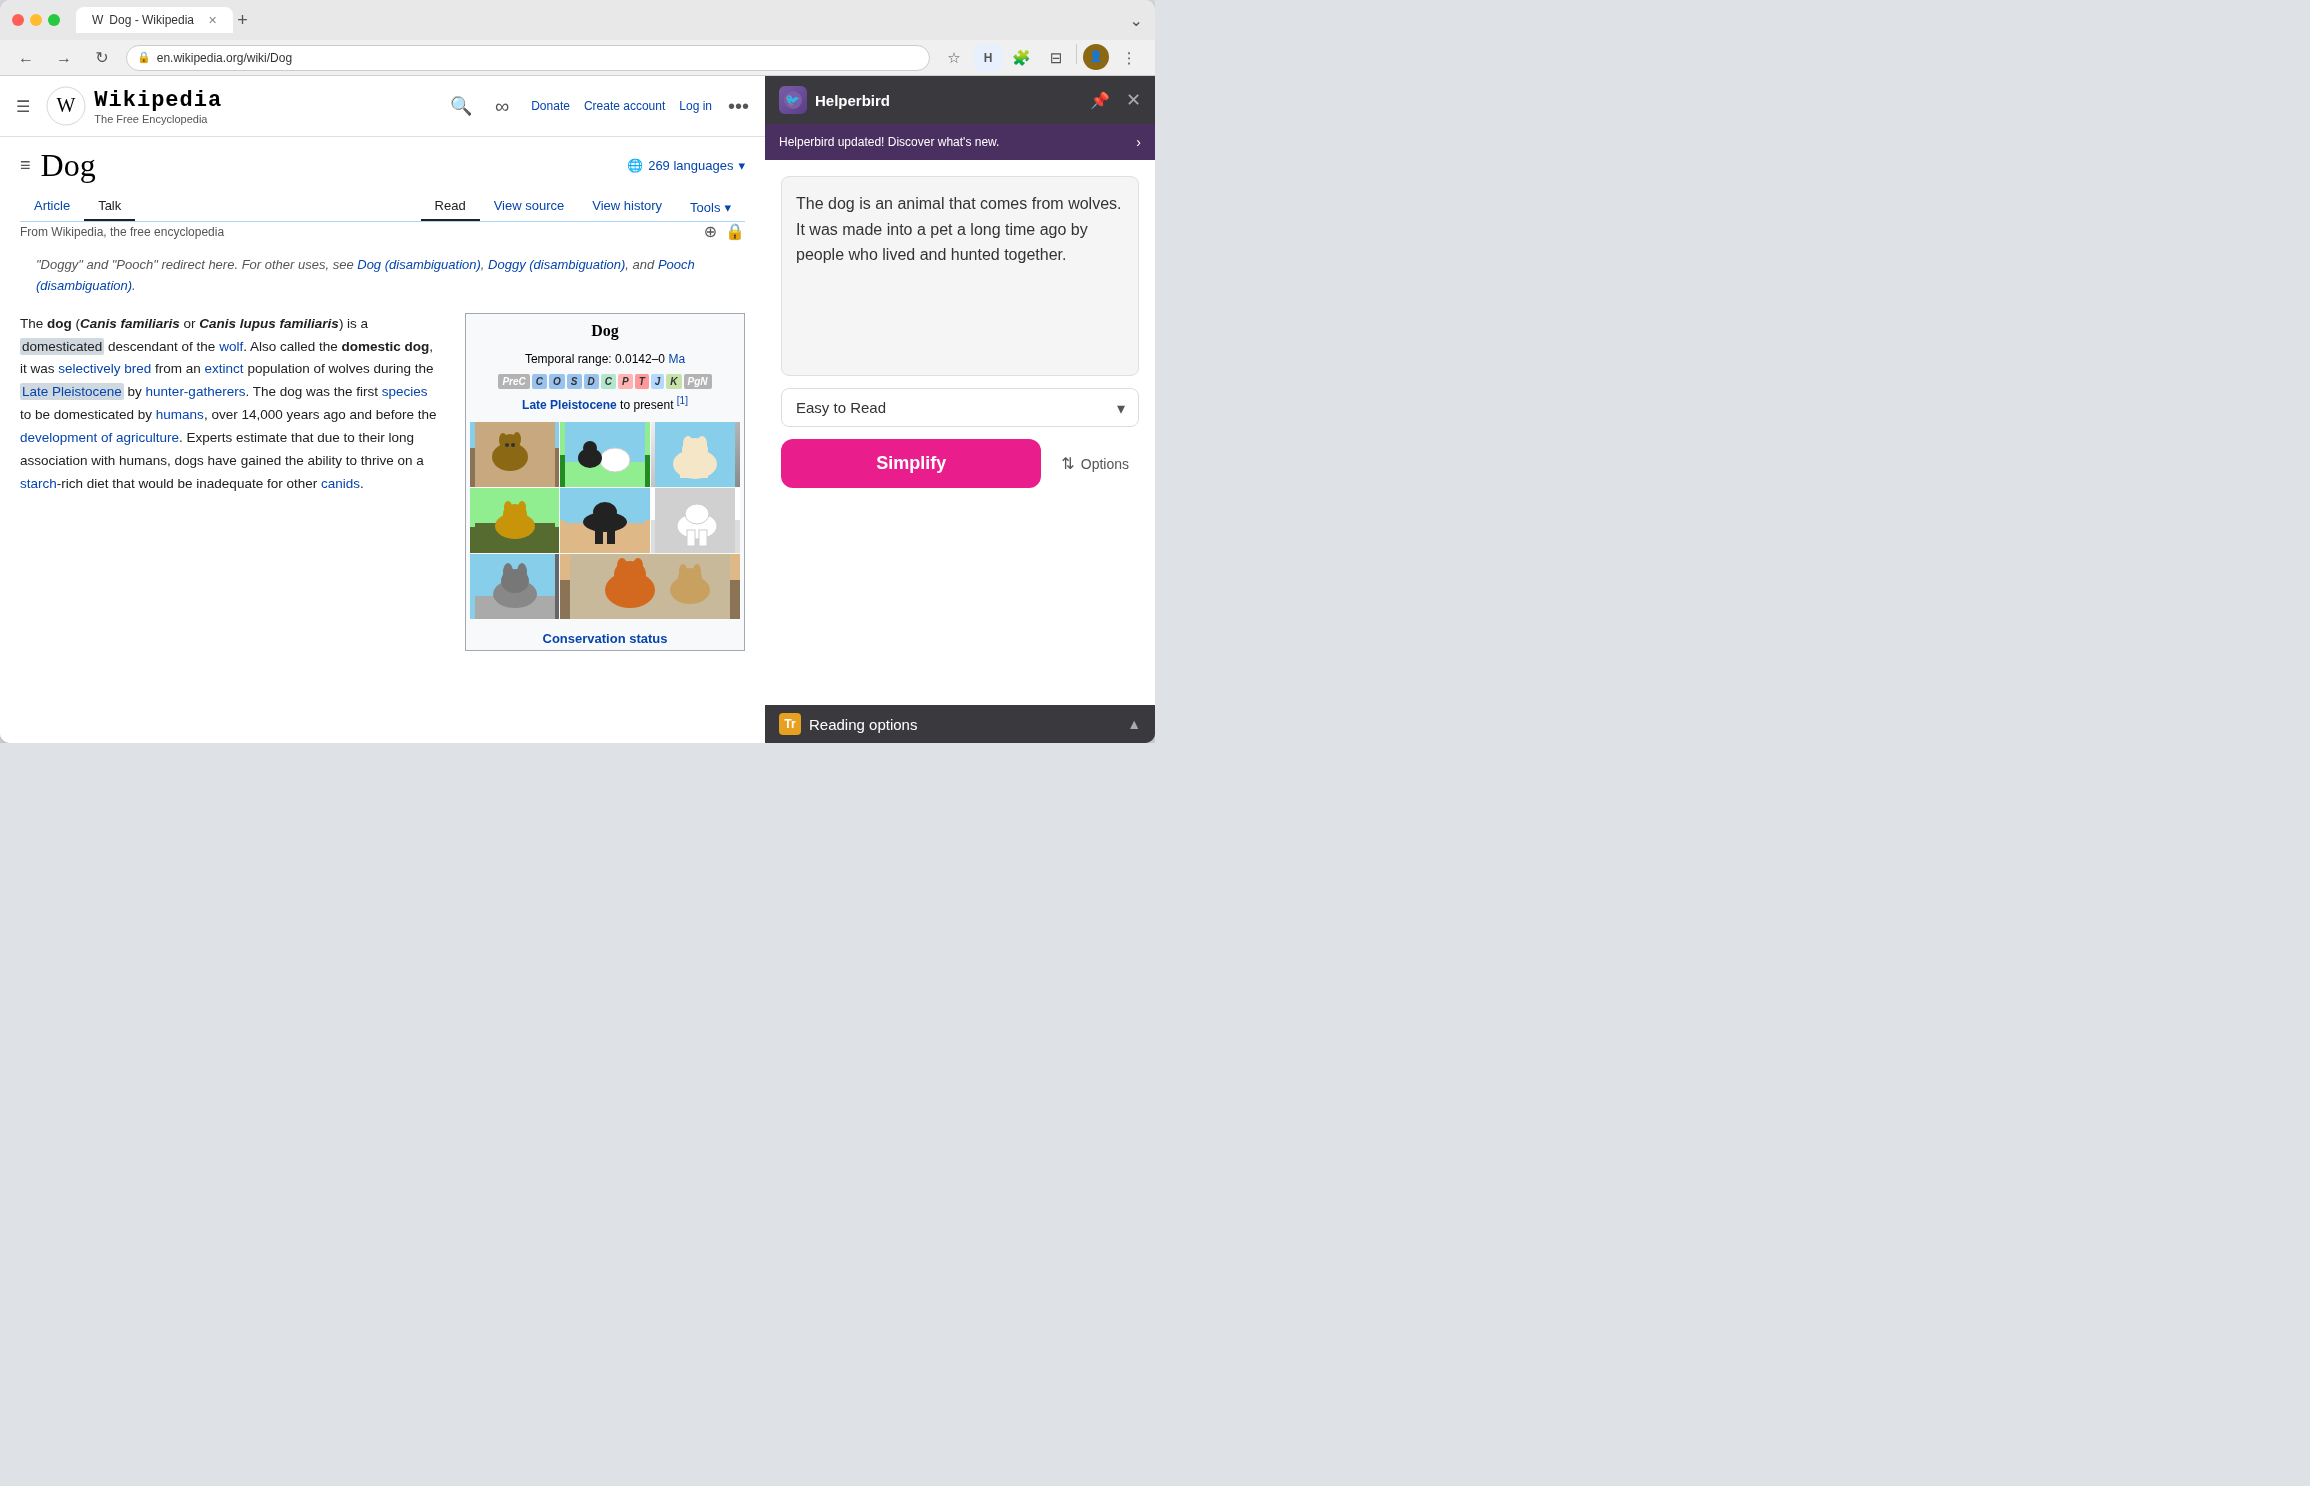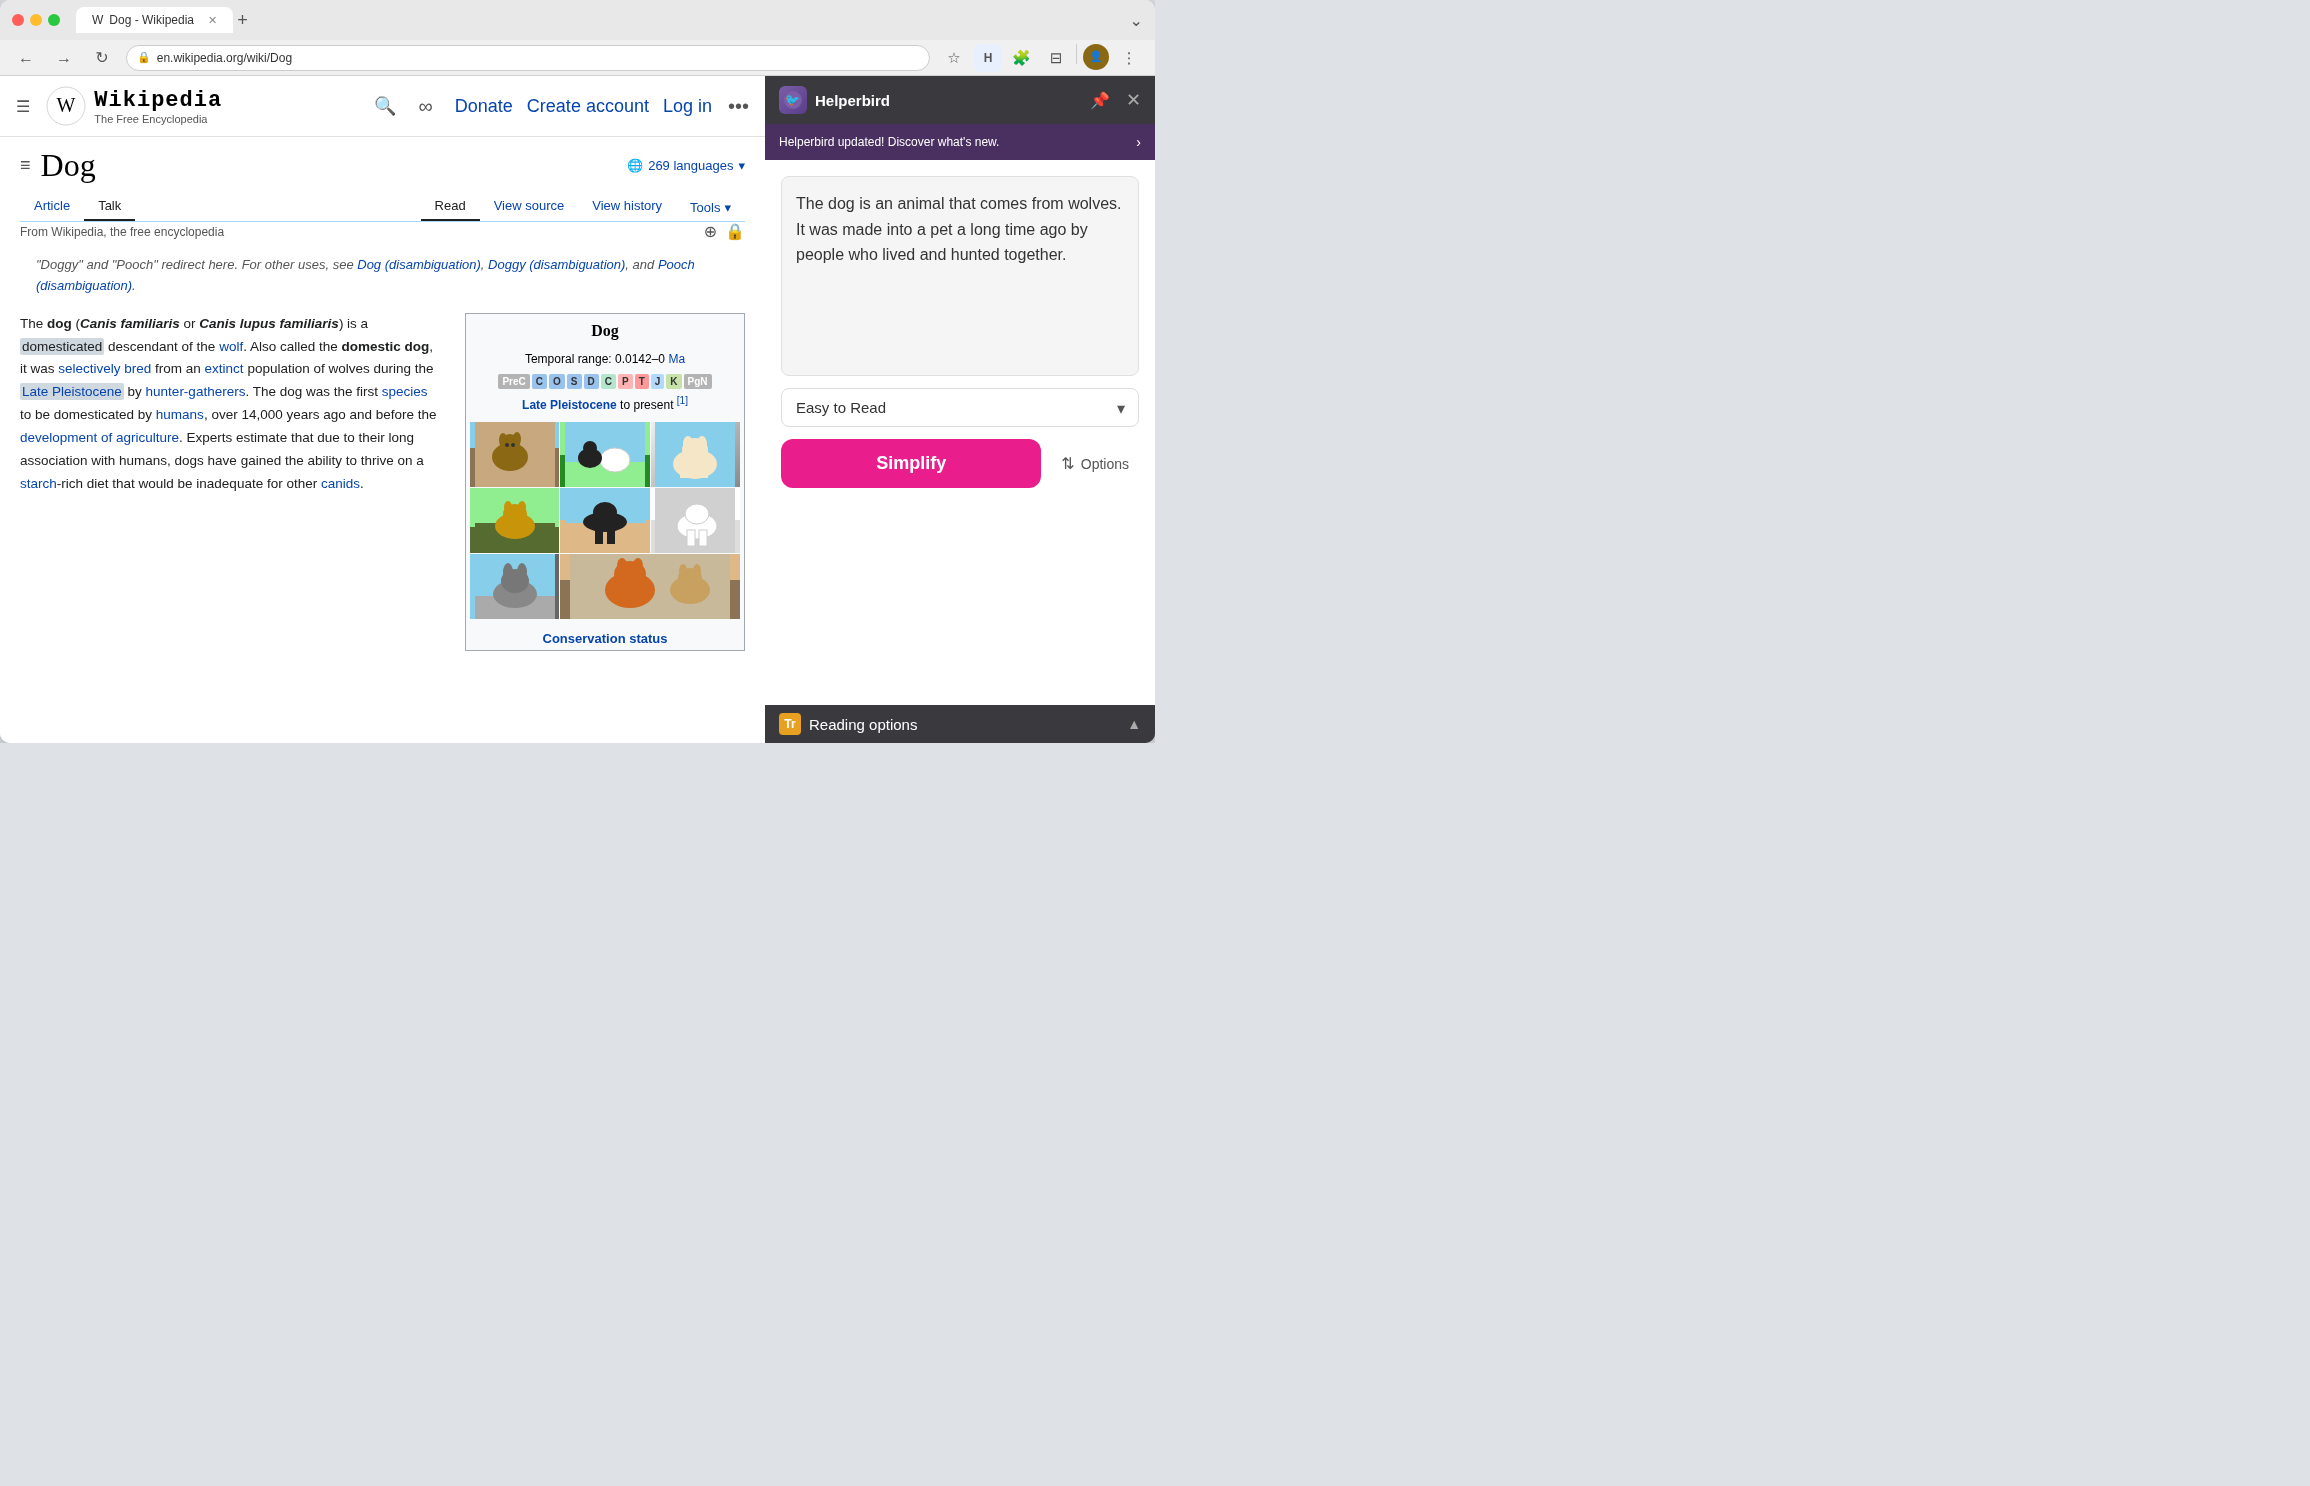--- a/index.html
+++ b/index.html
@@ -37,21 +37,21 @@
     .wiki-header { padding: 10px 16px; display: flex; align-items: center; border-bottom: 1px solid #e0e0e0; gap: 12px; }
     .wiki-hamburger { font-size: 16px; color: #555; cursor: pointer; margin-right: 4px; }
     .wiki-logo-area { display: flex; align-items: center; gap: 8px; }
     .wiki-title-text { font-size: 14px; }
     .wiki-title-text .wt { font-family: Liberation Mono, monospace; font-size: 22px; font-weight: bold; letter-spacing: 1px; }
     .wiki-title-text .wsub { font-size: 11px; color: #555; }
     .wiki-header-spacer { flex: 1; }
     .wiki-search-icon { color: #555; font-size: 18px; cursor: pointer; }
     .wiki-infinity { font-size: 20px; color: #555; cursor: pointer; margin-left: 10px; }
     .wiki-links { display: flex; gap: 14px; align-items: center; margin-left: 10px; }
-    .wiki-link { color: #0645ad; font-size: 18px; text-decoration: none; cursor: pointer; }
+    .wiki-link { color: #0645ad; font-size: 12px; text-decoration: none; cursor: pointer; }
     .wiki-dots { font-size: 20px; color: #555; cursor: pointer; margin-left: 4px; }
 
     .wiki-body { padding: 10px 20px 20px; }
     .wiki-page-title-row { display: flex; align-items: center; gap: 10px; margin-bottom: 8px; }
     .wiki-list-icon { font-size: 18px; color: #555; cursor: pointer; }
     .wiki-page-title { font-family: 'Linux Libertine', Georgia, serif; font-size: 32px; font-weight: normal; color: #000; flex: 1; }
     .wiki-lang-btn { display: flex; align-items: center; gap: 5px; background: none; border: none; color: #0645ad; font-size: 13px; cursor: pointer; }
     .wiki-lang-chevron { color: #0645ad; }
 
     .wiki-tabs { display: flex; gap: 0; border-bottom: 1px solid #a7d7f9; align-items: flex-end; }
@@ -76,21 +76,21 @@
     .wiki-text strong { font-weight: bold; }
     .wiki-text em { font-style: italic; }
     .wiki-highlight { background: #d0d8e0; border-radius: 2px; padding: 1px 2px; }
 
     
     .wiki-infobox { width: 280px; min-width: 280px; background: #f8f9fa; border: 1px solid #a2a9b1; font-size: 12px; margin-left: 8px; }
     .wiki-infobox-title { text-align: center; font-weight: bold; font-size: 16px; padding: 8px; background: #f8f9fa; font-family: Georgia, serif; }
     .wiki-infobox-temporal { text-align: center; font-size: 12px; padding: 4px; }
     .wiki-infobox-temporal a { color: #0645ad; }
     .timescale-bar { display: flex; justify-content: center; margin: 4px; gap: 2px; flex-wrap: wrap; }
-    .ts-item { font-size: 10px; padding: 2px 4px; border-radius: 2px; color: white; font-weight: bold; cursor: pointer; }
+    .ts-item { font-size: 10px; padding: 2px 4px; border-radius: 2px; color: white; font-weight: bold; cursor: pointer; font-style: italic; }
     .ts-prec { background: #b3b3b3; }
     .ts-c { background: #99c3ee; color: #333; }
     .ts-e { background: #99c3ee; color: #333; }
     .ts-o { background: #99c3ee; color: #333; }
     .ts-s { background: #99c3ee; color: #333; }
     .ts-d { background: #b3e6cc; color: #333; }
     .ts-p { background: #ffb3b3; color: #333; }
     .ts-t { background: #ff9999; color: #333; }
     .ts-j { background: #b3d9ff; color: #333; }
     .ts-k { background: #c6e2a8; color: #333; }

